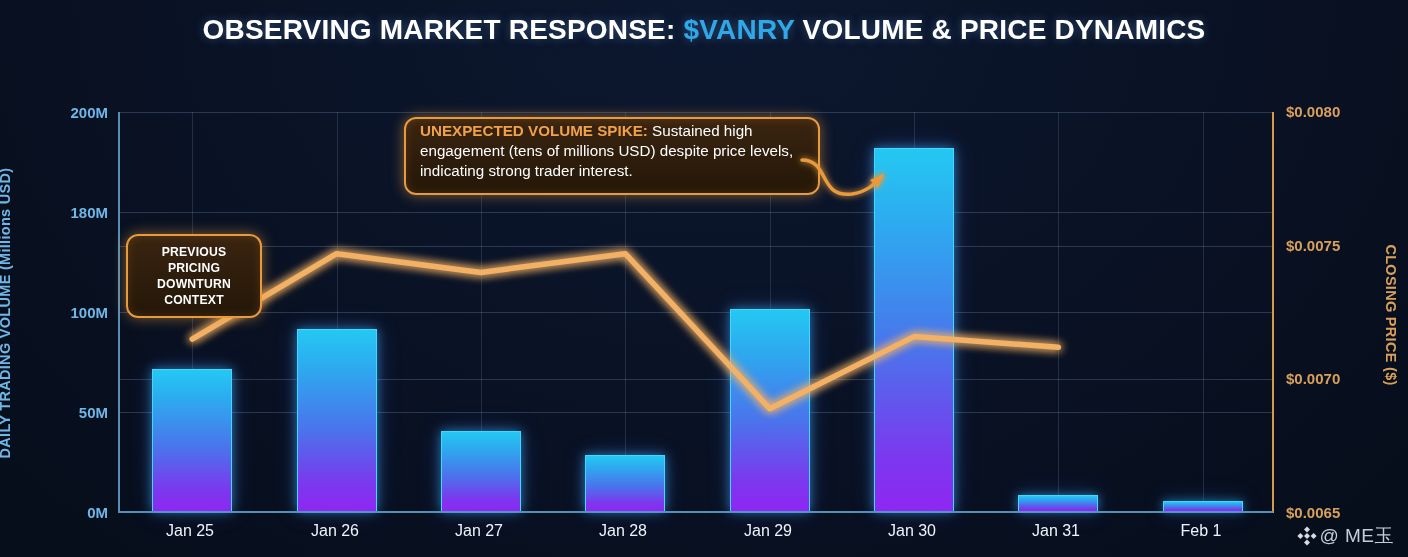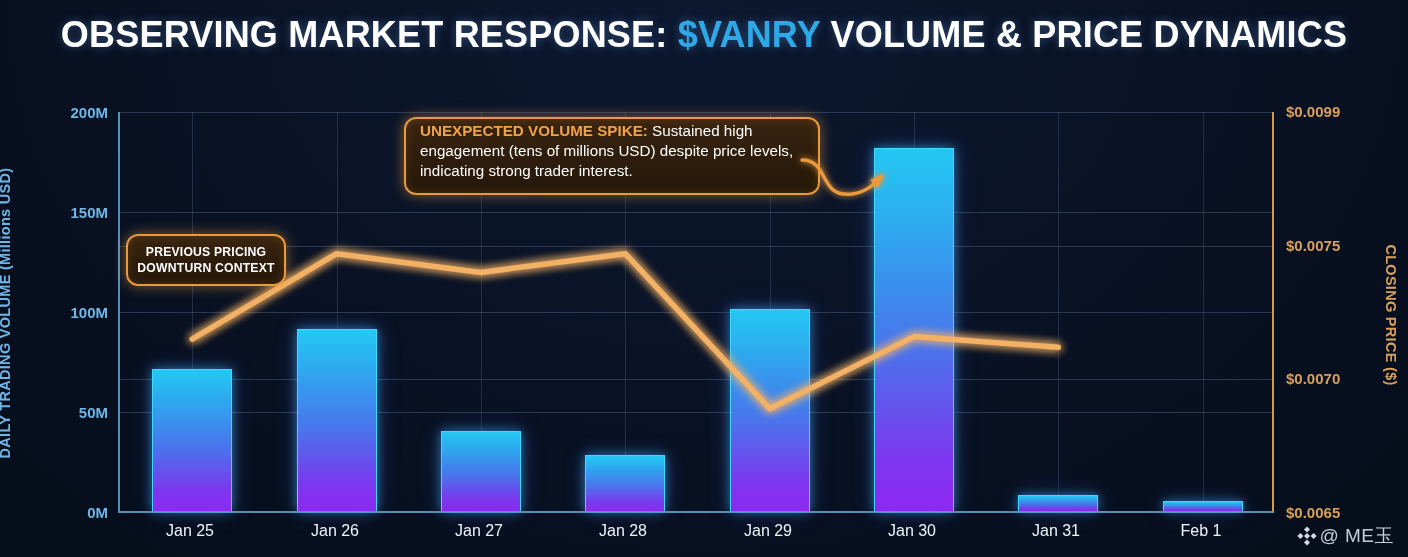--- a/index.html
+++ b/index.html
@@ -7,21 +7,21 @@
   body {
     width:1408px; height:557px;
     font-family:"Liberation Sans", sans-serif;
     overflow:hidden; position:relative;
     background:radial-gradient(ellipse at 50% 0%, #0c1830 0%, #0a1326 45%, #060d1a 100%);
   }
 
   
   #title-block { position:absolute; top:14px; left:0; width:1408px; text-align:center; }
   #chart-title {
-    font-size:36px; font-weight:bold; color:#ffffff; letter-spacing:.2px;
+    font-size:28px; font-weight:bold; color:#ffffff; letter-spacing:.2px;
     text-shadow:0 0 10px rgba(120,180,255,.35);
   }
   #chart-title .ticker { color:#2fa8e8; }
   #chart-subtitle {
     font-size:21px; color:#f2f6fb; margin-top:5px;
     text-shadow:0 0 8px rgba(120,180,255,.25);
   }
 
   
   #plot-area {
@@ -81,21 +81,21 @@
   
   .callout {
     position:absolute;
     background:linear-gradient(180deg,#3a2410 0%,#241708 100%);
     border:2px solid #e89a3c; border-radius:12px;
     box-shadow:0 0 14px rgba(232,154,60,.55), inset 0 0 10px rgba(232,154,60,.18);
   }
   #callout-spike { left:404px; top:117px; width:416px; padding:2px 14px 11px 14px; }
   #callout-spike .body { font-size:15.2px; color:#ffffff; line-height:1.33; }
   #callout-spike .lead { color:#f0a24a; font-weight:bold; }
-  #callout-context { left:126px; top:234px; width:160px; padding:8px 6px; text-align:center; }
+  #callout-context { left:126px; top:234px; width:136px; padding:8px 6px; text-align:center; }
   #callout-context .body {
     font-size:12.2px; color:#ffffff; line-height:1.32; letter-spacing:.2px; font-weight:bold;
   }
   #callout-tail { position:absolute; left:800px; top:150px; width:110px; height:60px; overflow:visible; }
 
   
   #watermark {
     position:absolute; right:14px; bottom:8px;
     display:flex; align-items:center; 
     color:#d6dee8; font-size:19px; opacity:.92;
@@ -112,27 +112,27 @@
 <div id="y-axis-title-left">
   <span>DAILY TRADING VOLUME (Millions USD)</span>
 </div>
 <div id="y-axis-title-right">
   <span>CLOSING PRICE ($)</span>
 </div>
 
 <div class="ytick-left" style="top:513px">0M</div>
 <div class="ytick-left" style="top:413px">50M</div>
 <div class="ytick-left" style="top:313px">100M</div>
-<div class="ytick-left" style="top:213px">150M</div>
+<div class="ytick-left" style="top:213px">180M</div>
 <div class="ytick-left" style="top:113px">200M</div>
 
 <div class="ytick-right" style="top:513px">$0.0065</div>
 <div class="ytick-right" style="top:379px">$0.0070</div>
 <div class="ytick-right" style="top:246px">$0.0075</div>
-<div class="ytick-right" style="top:112px">$0.0099</div>
+<div class="ytick-right" style="top:112px">$0.0080</div>
 
 <div id="right-axis-line"></div>
 
 <div id="plot-area">
 
   <div class="gridline-h" style="top:0px"></div>
   <div class="gridline-h" style="top:100px"></div>
   <div class="gridline-h" style="top:200px"></div>
   <div class="gridline-h" style="top:300px"></div>
 

